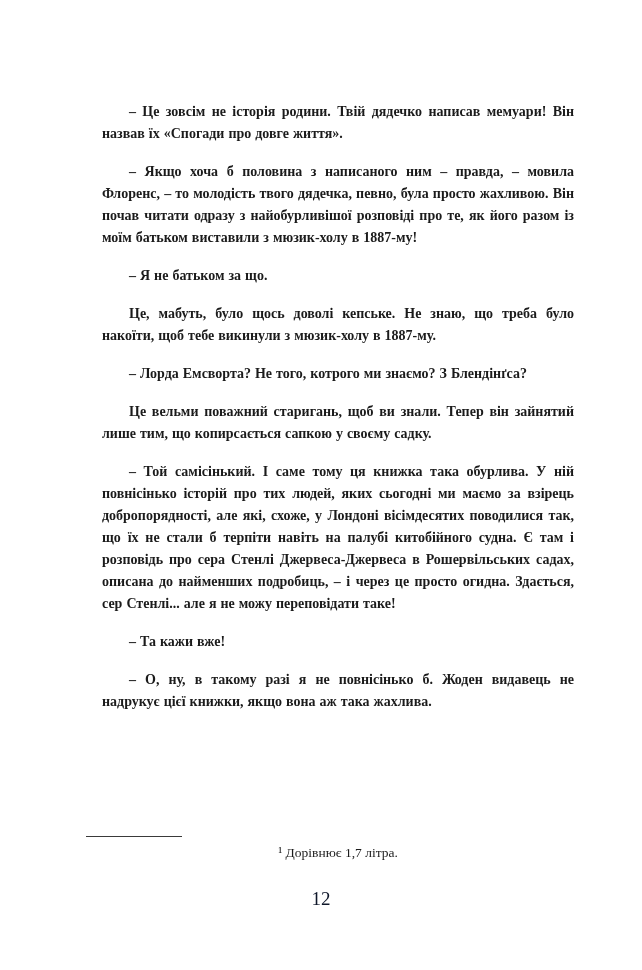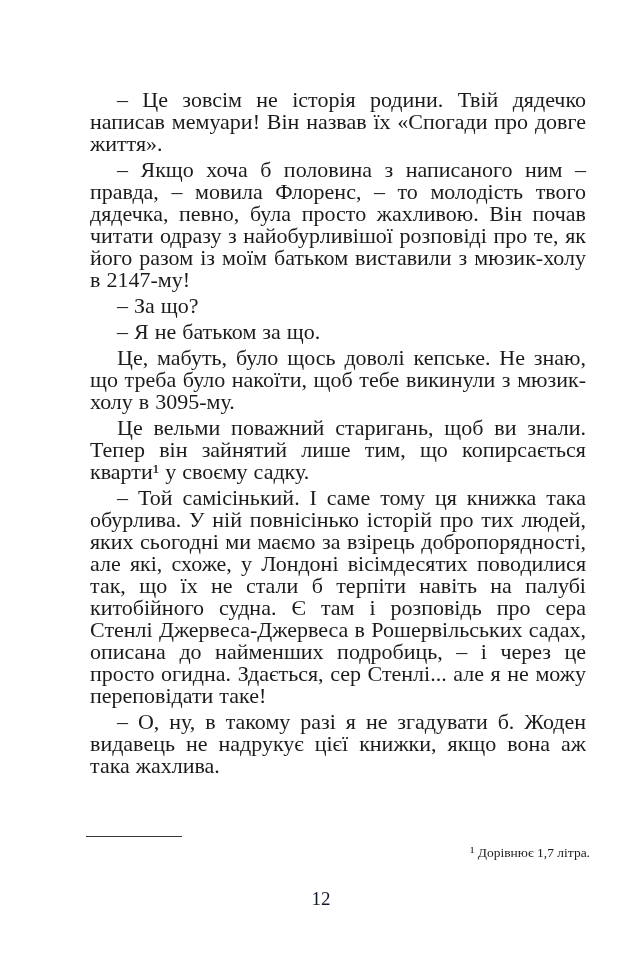--- a/index.html
+++ b/index.html
@@ -20,73 +20,75 @@
   }
 
   .text-block {
     position: absolute;
     top: 85px;
     left: 86px;
     width: 504px;
   }
 
   .text-block p {
-    font-size: 22px;
+    font-size: 14px;
     line-height: 22px;
     text-align: justify;
     text-indent: 27px;
-    margin: 4px;
+    margin: 16px;
     word-spacing: 0.5px;
+    font-weight: bold;
   }
 
   .footnote {
     position: absolute;
     left: 86px;
     top: 836px;
     width: 504px;
   }
 
   .footnote-rule {
     width: 96px;
     height: 0;
     border-top: 1.5px solid #3a3a3a;
     margin-bottom: 7px;
   }
 
   .footnote-text {
     font-size: 13.5px;
     line-height: 17px;
-    text-align: right;
+    text-align: center;
     text-indent: 0;
   }
 
   .page-number {
     position: absolute;
     top: 888px;
     left: 0;
     width: 100%;
     text-align: center;
     font-size: 19px;
     color: #0f172a;
   }
 </style>
 </head>
 <body>
 
 <div class="page">
 
   <div class="text-block">
     <p>– Це зовсім не історія родини. Твій дядечко написав мемуари! Він назвав їх «Спогади про довге життя».</p>
-    <p>– Якщо хоча б половина з написаного ним – правда, – мовила Флоренс, – то молодість твого дядечка, певно, була просто жахливою. Він почав читати одразу з найобурливішої розповіді про те, як його разом із моїм батьком виставили з мюзик-холу в 2147-му!</p>
-    <p>– За що?</p>
+    <p>– Якщо хоча б половина з написаного ним – правда, – мовила Флоренс, – то молодість твого дядечка, певно, була просто жахливою. Він почав читати одразу з найобурливішої розповіді про те, як його разом із моїм батьком виставили з мюзик-холу в 1887-му!</p>
     <p>– Я не батьком за що.</p>
-    <p>Це, мабуть, було щось доволі кепське. Не знаю, що треба було накоїти, щоб тебе викинули з мюзик-холу в 3095-му.</p>
-    <p>Це вельми поважний старигань, щоб ви знали. Тепер він зайнятий лише тим, що копирсається кварти¹ у своєму садку.</p>
+    <p>Це, мабуть, було щось доволі кепське. Не знаю, що треба було накоїти, щоб тебе викинули з мюзик-холу в 1887-му.</p>
+    <p>– Лорда Емсворта? Не того, котрого ми знаємо? З Блендінґса?</p>
+    <p>Це вельми поважний старигань, щоб ви знали. Тепер він зайнятий лише тим, що копирсається сапкою у своєму садку.</p>
     <p>– Той самісінький. І саме тому ця книжка така обурлива. У ній повнісінько історій про тих людей, яких сьогодні ми маємо за взірець добропорядності, але які, схоже, у Лондоні вісімдесятих поводилися так, що їх не стали б терпіти навіть на палубі китобійного судна. Є там і розповідь про сера Стенлі Джервеса-Джервеса в Рошервільських садах, описана до найменших подробиць, – і через це просто огидна. Здається, сер Стенлі... але я не можу переповідати таке!</p>
-    <p>– О, ну, в такому разі я не згадувати б. Жоден видавець не надрукує цієї книжки, якщо вона аж така жахлива.</p>
+    <p>– Та кажи вже!</p>
+    <p>– О, ну, в такому разі я не повнісінько б. Жоден видавець не надрукує цієї книжки, якщо вона аж така жахлива.</p>
   </div>
 
   <div class="footnote">
     <div class="footnote-rule"></div>
     <p class="footnote-text">¹ Дорівнює 1,7 літра.</p>
   </div>
 
   <div class="page-number">12</div>
 
 </div>

